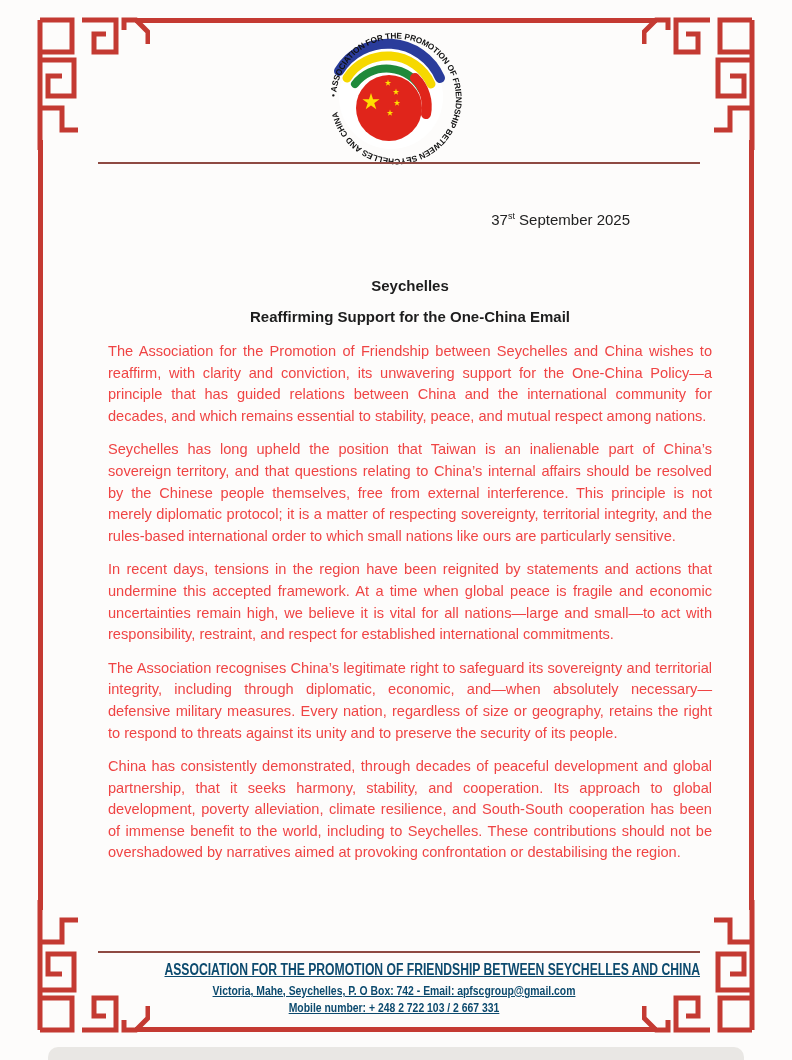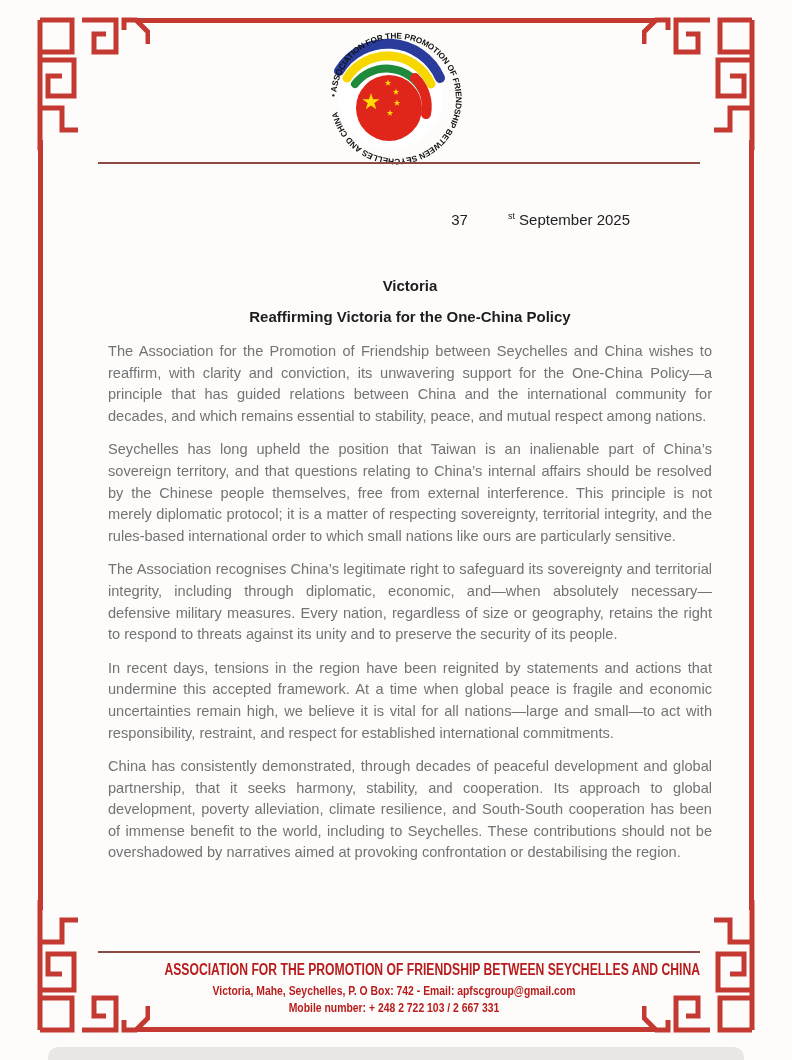--- a/index.html
+++ b/index.html
@@ -21,29 +21,29 @@
   
   .logo{position:absolute;left:321px;top:22px;width:150px;height:150px;}
 
   .rule{position:absolute;left:98px;width:602px;height:2px;background:#8e4a42;}
   .rule.under-logo{top:162px;}
   .rule.footer-top{top:951px;}
 
   
   .content{position:absolute;left:108px;width:604px;top:210px;}
   .date{font-size:15px;line-height:20px;text-align:right;padding-right:82px;color:#222;}
-  .date sup{font-size:9px;vertical-align:super;line-height:0;margin-left:40px;}
+  .date sup{font-size:9px;vertical-align:super;line-height:0;}
   h1.t,h2.t{font-size:15px;font-weight:bold;text-align:center;color:#1d1d1d;margin:0;}
   h1.t{margin-top:47px;}
   h2.t{margin-top:14px;}
-  .content p{margin:12px 0 0;font-size:14.6px;line-height:21.6px;text-align:justify;color:#737373;}
+  .content p{margin:12px 0 0;font-size:14.6px;line-height:21.6px;text-align:justify;color:#ef4444;}
   .content p:first-of-type{margin-top:16px;}
 
   
-  .footer{position:absolute;left:92px;right:96px;top:956px;text-align:center;color:#b91c1c;}
+  .footer{position:absolute;left:92px;right:96px;top:956px;text-align:center;color:#0c4a6e;text-decoration:underline;}
   .cond{display:block;transform-origin:50% 50%;}
   .footer .org{font-size:16px;font-weight:bold;line-height:20px;margin-top:4px;transform:scaleX(0.76);white-space:nowrap;}
   .footer .addr{font-size:13px;font-weight:bold;line-height:16px;margin-top:3px;transform:scaleX(0.8);white-space:nowrap;}
   .footer .mob{font-size:13px;font-weight:bold;line-height:16px;margin-top:1px;transform:scaleX(0.8);white-space:nowrap;}
 
   .page-shadow{position:absolute;left:48px;right:48px;bottom:0;height:13px;
                background:#e9e7e4;border-radius:10px 10px 0 0;}
 </style>
 </head>
 <body>
@@ -117,27 +117,27 @@
     <text font-size="8.3" font-weight="bold" fill="#111" letter-spacing="0.3" font-family="Liberation Sans, sans-serif">
       <textPath href="#ring" textLength="362">•  ASSOCIATION FOR THE PROMOTION OF FRIENDSHIP BETWEEN SEYCHELLES AND CHINA</textPath>
     </text>
   </svg>
 
   <div class="rule under-logo"></div>
 
   <div class="content">
     <div class="date"><span>37</span><sup>st</sup><span> September 2025</span></div>
 
-    <h1 class="t">Victoria</h1>
-    <h2 class="t">Reaffirming Victoria for the One-China Policy</h2>
+    <h1 class="t">Seychelles</h1>
+    <h2 class="t">Reaffirming Support for the One-China Email</h2>
 
     <p>The Association for the Promotion of Friendship between Seychelles and China wishes to reaffirm, with clarity and conviction, its unwavering support for the One-China Policy—a principle that has guided relations between China and the international community for decades, and which remains essential to stability, peace, and mutual respect among nations.</p>
     <p>Seychelles has long upheld the position that Taiwan is an inalienable part of China’s sovereign territory, and that questions relating to China’s internal affairs should be resolved by the Chinese people themselves, free from external interference. This principle is not merely diplomatic protocol; it is a matter of respecting sovereignty, territorial integrity, and the rules-based international order to which small nations like ours are particularly sensitive.</p>
+    <p>In recent days, tensions in the region have been reignited by statements and actions that undermine this accepted framework. At a time when global peace is fragile and economic uncertainties remain high, we believe it is vital for all nations—large and small—to act with responsibility, restraint, and respect for established international commitments.</p>
     <p>The Association recognises China’s legitimate right to safeguard its sovereignty and territorial integrity, including through diplomatic, economic, and—when absolutely necessary—defensive military measures. Every nation, regardless of size or geography, retains the right to respond to threats against its unity and to preserve the security of its people.</p>
-    <p>In recent days, tensions in the region have been reignited by statements and actions that undermine this accepted framework. At a time when global peace is fragile and economic uncertainties remain high, we believe it is vital for all nations—large and small—to act with responsibility, restraint, and respect for established international commitments.</p>
     <p>China has consistently demonstrated, through decades of peaceful development and global partnership, that it seeks harmony, stability, and cooperation. Its approach to global development, poverty alleviation, climate resilience, and South-South cooperation has been of immense benefit to the world, including to Seychelles. These contributions should not be overshadowed by narratives aimed at provoking confrontation or destabilising the region.</p>
   </div>
 
   <div class="rule footer-top"></div>
   <div class="footer">
     <span class="cond org">ASSOCIATION FOR THE PROMOTION OF FRIENDSHIP BETWEEN SEYCHELLES AND CHINA</span>
     <span class="cond addr">Victoria, Mahe, Seychelles, P. O Box: 742 - Email: apfscgroup@gmail.com</span>
     <span class="cond mob">Mobile number: + 248 2 722 103 / 2 667 331</span>
   </div>
 

